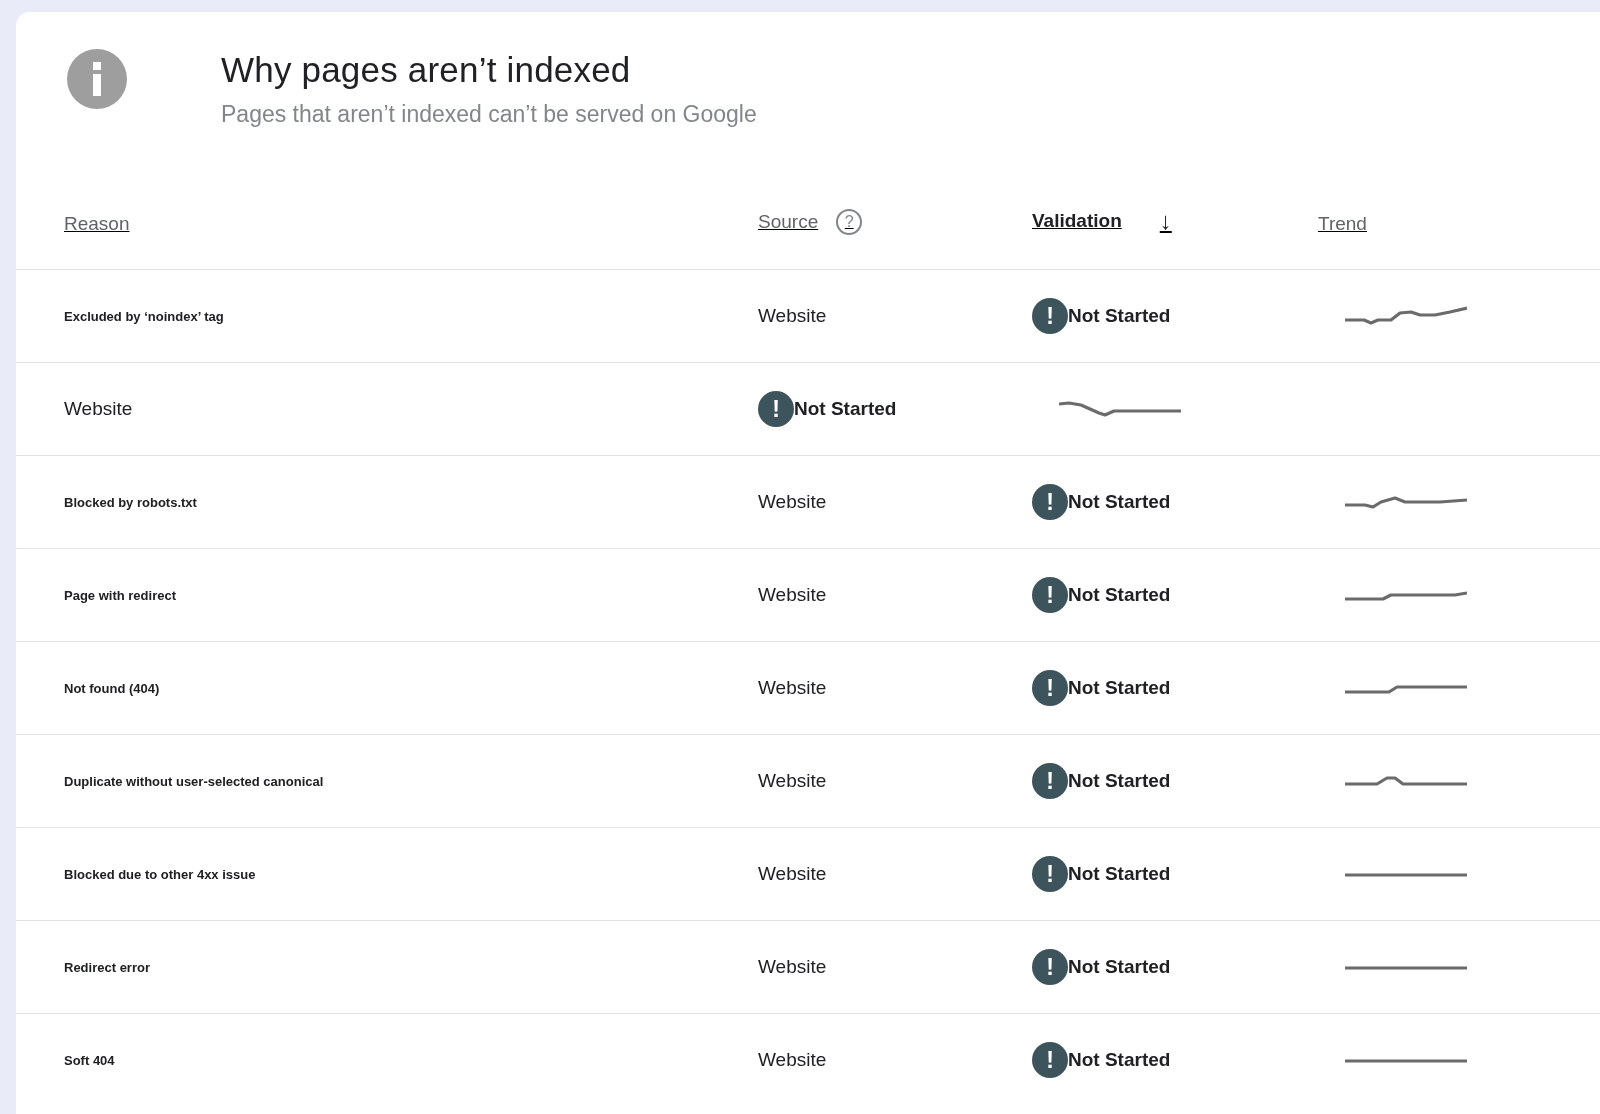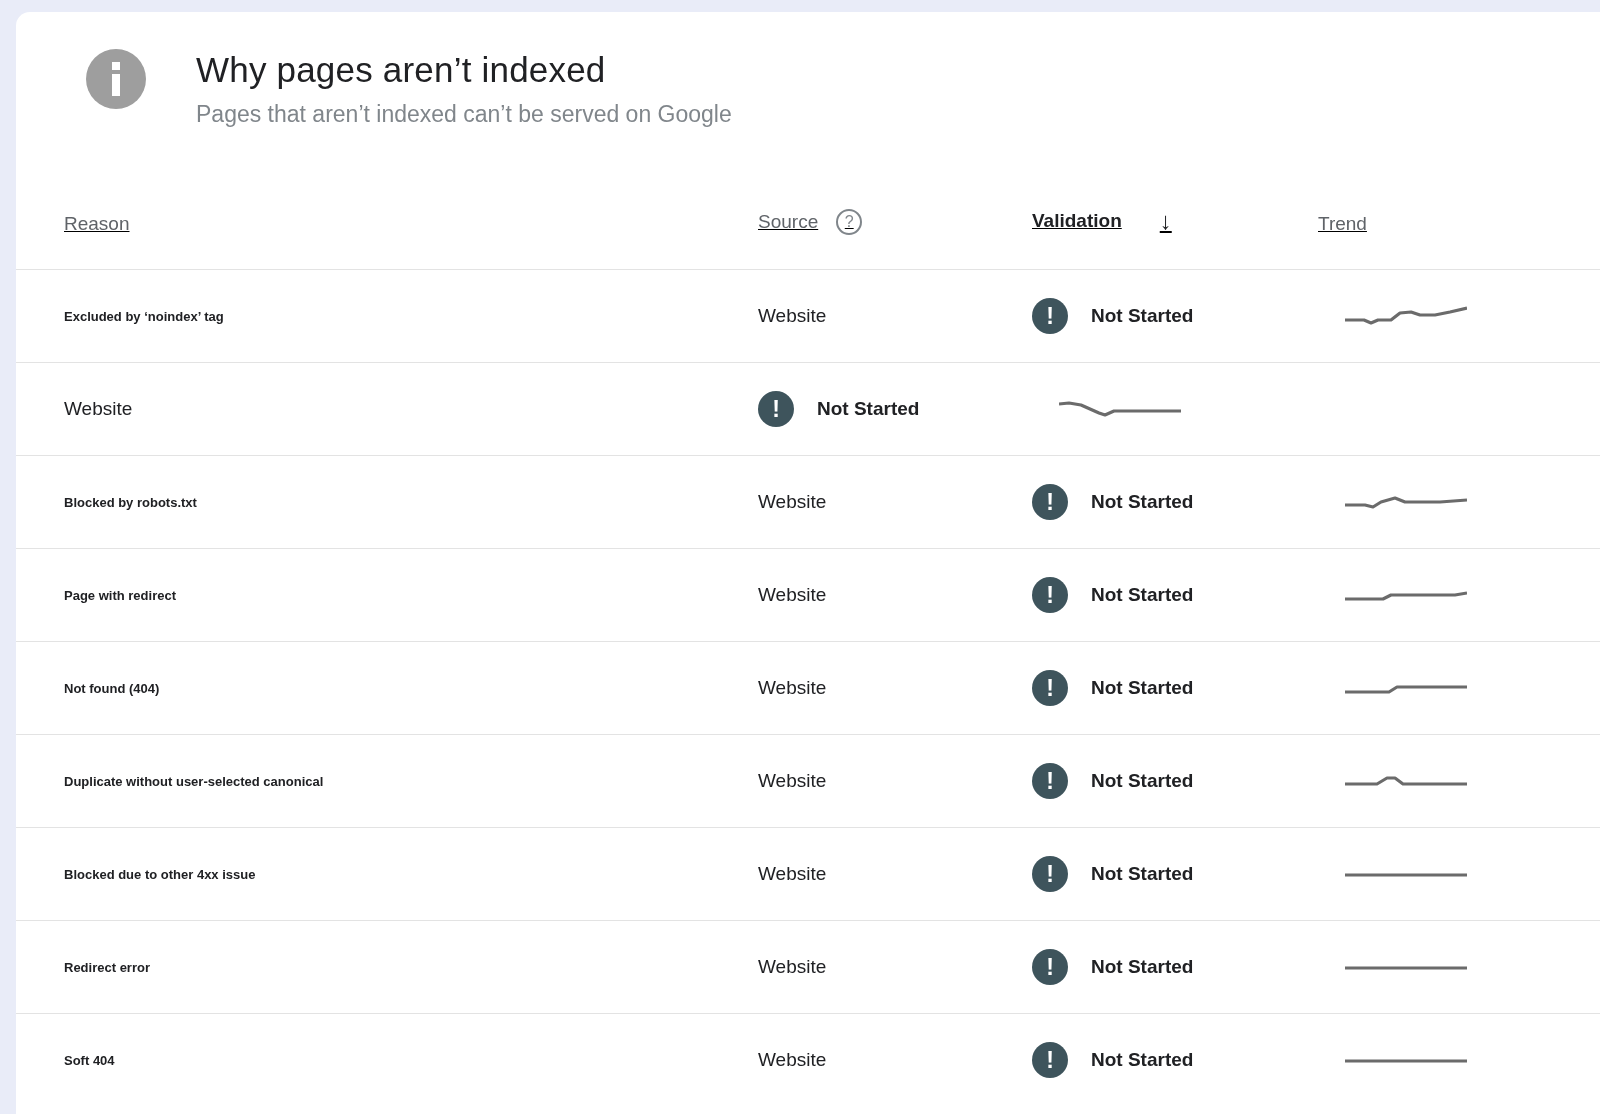--- a/index.html
+++ b/index.html
@@ -14,21 +14,22 @@
     margin-left: 16px; margin-top: 12px;
     width: 1584px; height: 1102px;
     background: var(--card_bg, #ffffff);
     border-top-left-radius: 14px;
     overflow: hidden;
   }
   
   .card-header {
     display: flex;
     align-items: flex-start;
-    padding: 37px 0 0 70px;
+    padding: 37px 0 0 51px;
+    gap: 44px;
   }
   .info-circle {
     width: 60px; height: 60px;
     border-radius: 50%;
     background: var(--info_icon_bg, #9e9e9e);
     position: relative;
     flex: 0 0 auto;
   }
   .info-dot, .info-stem {
     position: absolute; left: 26px; width: 8px;
@@ -102,21 +103,20 @@
   .badge {
     width: 36px; height: 36px;
     border-radius: 50%;
     background: var(--badge, #3e545c);
     color: #ffffff;
     display: inline-flex; align-items: center; justify-content: center;
     font-size: 23px; font-weight: 700;
     flex: 0 0 auto;
   }
   .vlabel {
-    margin-left: 23px;
     font-size: 19px; font-weight: 700;
     color: var(--row_text, #202124);
   }
   .cell-trend { display: flex; align-items: center; }
   .spark { margin-left: 27px; display: block; }
   .spark polyline {
     fill: none;
     stroke-width: 3.2;
     stroke-linejoin: round;
     stroke-linecap: butt;

